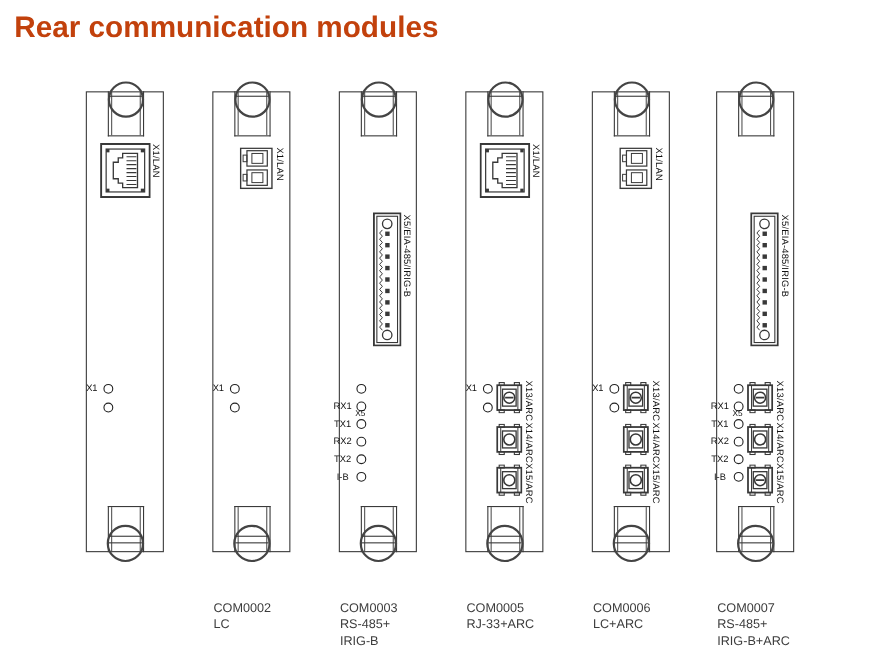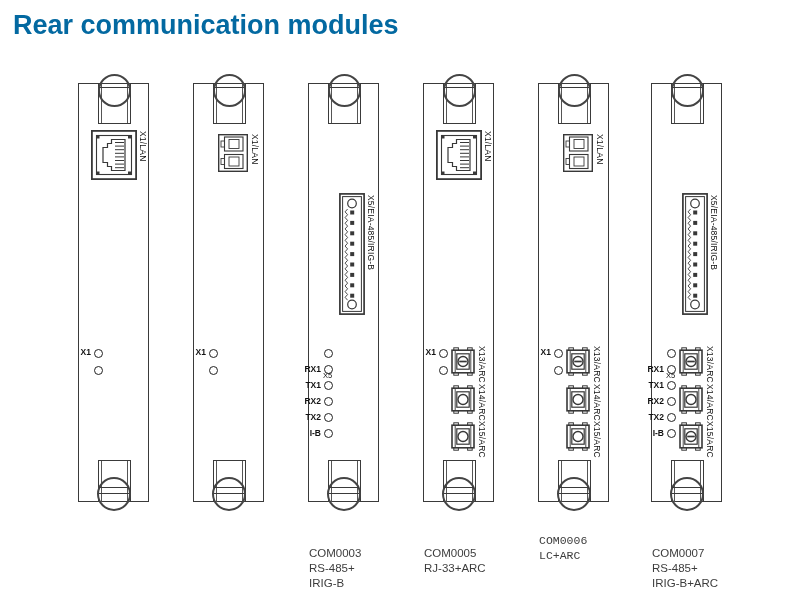--- a/index.html
+++ b/index.html
@@ -1,26 +1,26 @@
 <!DOCTYPE html>
 <html><head>
 <meta charset="utf-8">
 <style>
   * { margin:0; padding:0; box-sizing:border-box; }
   html,body { width:800px; height:600px; }
   body { background:#ffffff; font-family:"Liberation Sans", sans-serif; position:relative; overflow:hidden; }
   #stage { position:absolute; inset:0; }
-  .title { position:absolute; left:13px; top:10px; font-size:27px; font-weight:bold; color:#0369a1; }
+  .title { position:absolute; left:13px; top:10px; font-size:27px; font-weight:bold; color:#c2410c; }
   .module { position:absolute; top:83px; width:71px; height:419px; }
   .panel { position:absolute; inset:0; border:1.5px solid #3a3a3a; }
   .abs { position:absolute; }
   .vlabel { writing-mode:vertical-rl; text-orientation:mixed; font-size:8.5px; color:#111;
             white-space:nowrap; letter-spacing:0.2px; line-height:1; }
   .led { border:1.9px solid #222; border-radius:50%; width:9px; height:9px; background:#fff; }
-  .led-label { font-size:8.5px; color:#111; text-align:right; line-height:11px;font-weight:bold; }
+  .led-label { font-size:8.5px; color:#111; text-align:center; line-height:11px; }
   .handle-rect { border:1.4px solid #3a3a3a; border-top:none; }
   .handle-rect.bottom { border-top:1.4px solid #3a3a3a; border-bottom:none; }
   .handle-inner { position:absolute; top:0; bottom:0; left:2px; right:2px;
                   border-left:1px solid #555; border-right:1px solid #555; }
   .screw { border:2.2px solid #444; border-radius:50%; }
   .hline { background:#3a3a3a; height:1.4px; }
   .caption { position:absolute; font-size:11.5px; color:#3d3d3d; line-height:15px; width:110px; }
   .sub-label { font-size:7.5px; color:#111; line-height:8px; }
 </style>
 </head>
@@ -87,20 +87,24 @@
     <rect x="3" y="7" width="3.5" height="6" stroke-width="0.9"></rect>
           <rect x="6.5" y="20.5" width="18.5" height="14" stroke-width="1.1"></rect>
     <rect x="11" y="23" width="10" height="9" stroke-width="0.9"></rect>
     <rect x="3" y="24.5" width="3.5" height="6" stroke-width="0.9"></rect>
         </svg></div>
       <div class="abs vlabel" style="left: 57px; top: 51px; height: 52px;">X1/LAN</div>
       <div class="abs led-label" style="left: -2px; top: 264px; width: 15px;">X1</div>
       <div class="abs led" style="left: 15.5px; top: 265.5px;"></div>
       <div class="abs led" style="left: 15.5px; top: 282.5px;"></div>
     </div>
+    <div class="caption" style="left: 194px; top: 546px;">
+      <div>COM0002</div>
+      <div>LC</div>
+    </div>
     <div class="module" style="left: 308px;">
       <div class="panel"></div>
       <div class="abs handle-rect" style="left: 19.5px; top: 0px; width: 33px; height: 41px;">
         <div class="handle-inner"></div>
       </div>
       <div class="abs screw" style="left: 19.5px; top: -9px; width: 33px; height: 33px;"></div>
       <div class="abs hline" style="left: 21px; top: 3.5px; width: 30px;"></div>
       <div class="abs handle-rect bottom" style="left: 19.5px; top: 377px; width: 33px; height: 42px;">
         <div class="handle-inner"></div>
       </div>
@@ -281,21 +285,21 @@
     <rect x="2.8" y="25.6" width="4.6" height="2.6" stroke-width="1"></rect>
           <rect x="16.6" y="25.6" width="4.6" height="2.6" stroke-width="1"></rect>
     <rect x="1" y="3.2" width="22" height="22.6" stroke-width="1.6"></rect>
     <line x1="4.2" y1="3.2" x2="4.2" y2="25.8" stroke-width="0.9"></line>
           <line x1="19.8" y1="3.2" x2="19.8" y2="25.8" stroke-width="0.9"></line>
     <rect x="5.8" y="6.8" width="12.4" height="15.4" stroke-width="1.2"></rect>
     <circle cx="12" cy="14.5" r="5" stroke-width="1.4"></circle>
     </svg></div>
       <div class="abs vlabel" style="left: 54px; top: 338px; height: 42px;">X15/ARC</div>
     </div>
-    <div class="caption" style="left: 539px; top: 533px; font-family: Liberation Mono, monospace;">
+    <div class="caption" style="left: 539px; top: 546px;">
       <div>COM0006</div>
       <div>LC+ARC</div>
     </div>
     <div class="module" style="left: 651px;">
       <div class="panel"></div>
       <div class="abs handle-rect" style="left: 19.5px; top: 0px; width: 33px; height: 41px;">
         <div class="handle-inner"></div>
       </div>
       <div class="abs screw" style="left: 19.5px; top: -9px; width: 33px; height: 33px;"></div>
       <div class="abs hline" style="left: 21px; top: 3.5px; width: 30px;"></div>

